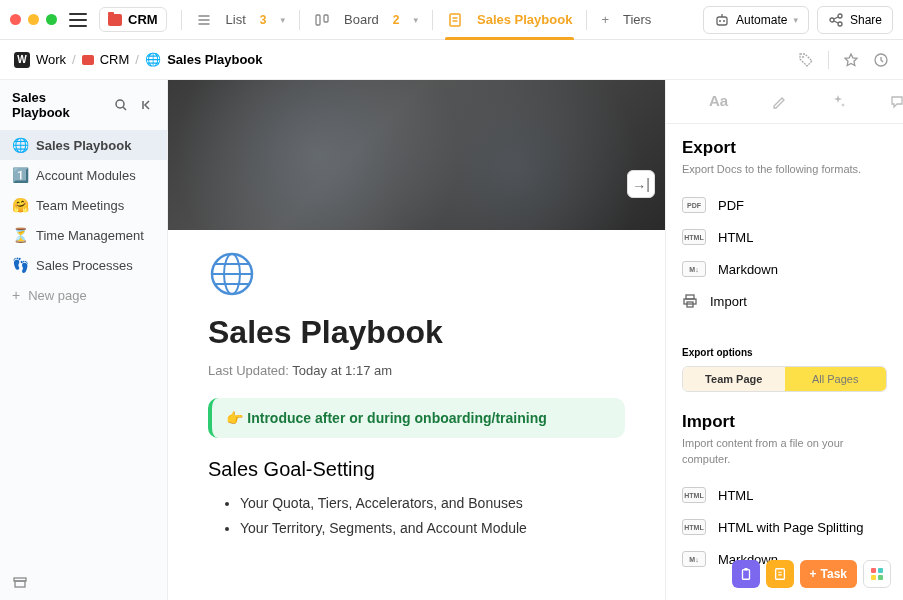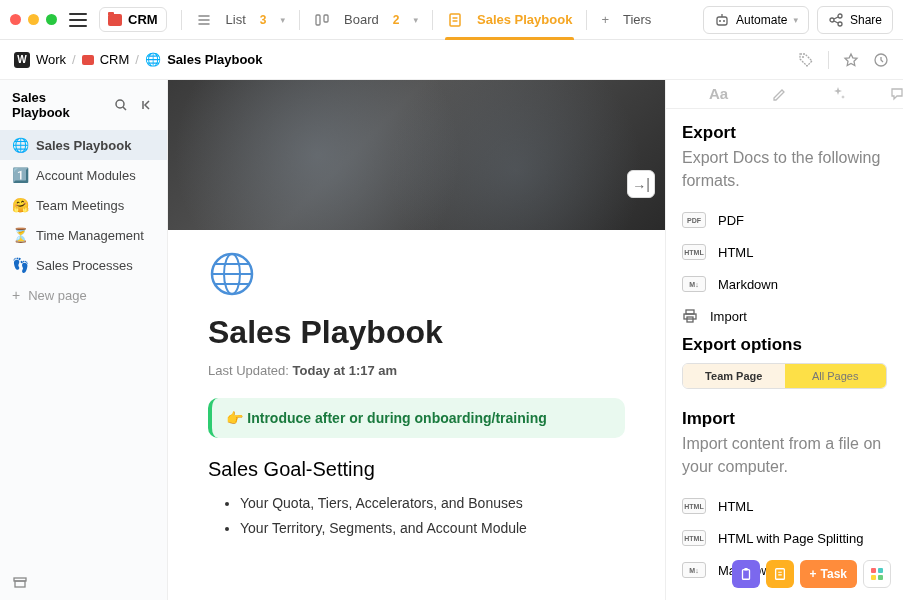--- a/index.html
+++ b/index.html
@@ -52,36 +52,36 @@
 
 
 .doc-area { flex: 1; overflow: hidden; position: relative; }
 .hero { height: 150px; background: linear-gradient(135deg, #3a3a3a 0%, #555 40%, #2a2a2a 100%); position: relative; overflow: hidden; }
 .hero::before { content: ""; position: absolute; inset: 0; background: radial-gradient(circle at 30% 50%, rgba(120,130,140,0.5) 0%, transparent 40%), radial-gradient(circle at 70% 60%, rgba(100,110,120,0.4) 0%, transparent 35%); }
 .collapse-handle { position: absolute; top: 90px; right: 10px; width: 28px; height: 28px; background: #fff; border: 1px solid #ddd; border-radius: 6px; display: flex; align-items: center; justify-content: center; font-size: 14px; color: #666; cursor: pointer; z-index: 5; }
 .doc-content { padding: 20px 40px; }
 .doc-icon { width: 48px; height: 48px; margin-bottom: 16px; }
 .doc-title { font-size: 32px; font-weight: 800; color: #222; margin-bottom: 12px; }
 .doc-updated { font-size: 13px; color: #888; margin-bottom: 20px; }
-.doc-updated strong { color: #555; font-weight: 700; }
+.doc-updated strong { color: #555; font-weight: 400; }
 .callout { border-left: 4px solid #2ecc71; background: #e9f9ef; padding: 12px 14px; font-size: 14px; color: #1a7a3e; font-weight: 600; margin-bottom: 20px; border-radius: 10px; }
 .doc-h2 { font-size: 20px; font-weight: 400; margin-bottom: 10px; }
 .doc-list { list-style: disc; padding-left: 32px; font-size: 14px; color: #333; line-height: 1.8; }
 
 
 .right-panel { width: 238px; border-left: 1px solid #eee; display: flex; flex-direction: column; overflow-y: auto; }
 .panel-tabs { display: flex; border-bottom: 1px solid #eee; height: 44px; }
 .panel-tab { flex: 1; display: flex; align-items: center; justify-content: center; color: #bbb; cursor: pointer; border-bottom: 2px solid transparent; padding-left: 43px; }
 .panel-tab.active { color: #f5a623; border-bottom-color: #f5a623; background: #fff8ed; }
 .panel-body { padding: 14px 16px; }
 .panel-h { font-size: 17px; font-weight: 700; margin-bottom: 4px; }
-.panel-sub { font-size: 16px; color: #888; margin-bottom: 12px; line-height: 1.4; }
+.panel-sub { font-size: 11px; color: #888; margin-bottom: 12px; line-height: 1.4; }
 .export-item { display: flex; align-items: center; gap: 12px; padding: 8px 0; font-size: 13px; cursor: pointer; }
 .fmt-badge { width: 24px; height: 16px; border: 1px solid #ccc; border-radius: 3px; font-size: 7px; font-weight: 700; display: flex; align-items: center; justify-content: center; color: #666; background: #fafafa; }
-.export-opts-h { font-size: 17px; font-weight: 700; margin-top: 3px; margin-bottom: 8px; }
+.export-opts-h { font-size: 10px; font-weight: 700; margin-top: 30px; margin-bottom: 8px; }
 .seg-control { display: flex; border: 1px solid #e0e0e0; border-radius: 6px; overflow: hidden; margin-bottom: 20px; }
 .seg-btn { flex: 1; padding: 6px 0; font-size: 11px; text-align: center; cursor: pointer; background: #fde047; color: #777; }
 .seg-btn.active { background: #fdf3e3; color: #333; font-weight: 600; }
 
 
 .float-btns { position: absolute; bottom: 12px; right: 12px; display: flex; gap: 6px; align-items: center; }
 .fb { width: 28px; height: 28px; border-radius: 6px; display: flex; align-items: center; justify-content: center; color: #fff; font-size: 14px; cursor: pointer; }
 .fb-purple { background: #7b68ee; }
 .fb-orange { background: #ffb020; }
 .fb-task { background: #ff8c3b; padding: 0 10px; width: auto; font-size: 12px; font-weight: 600; gap: 4px; }

